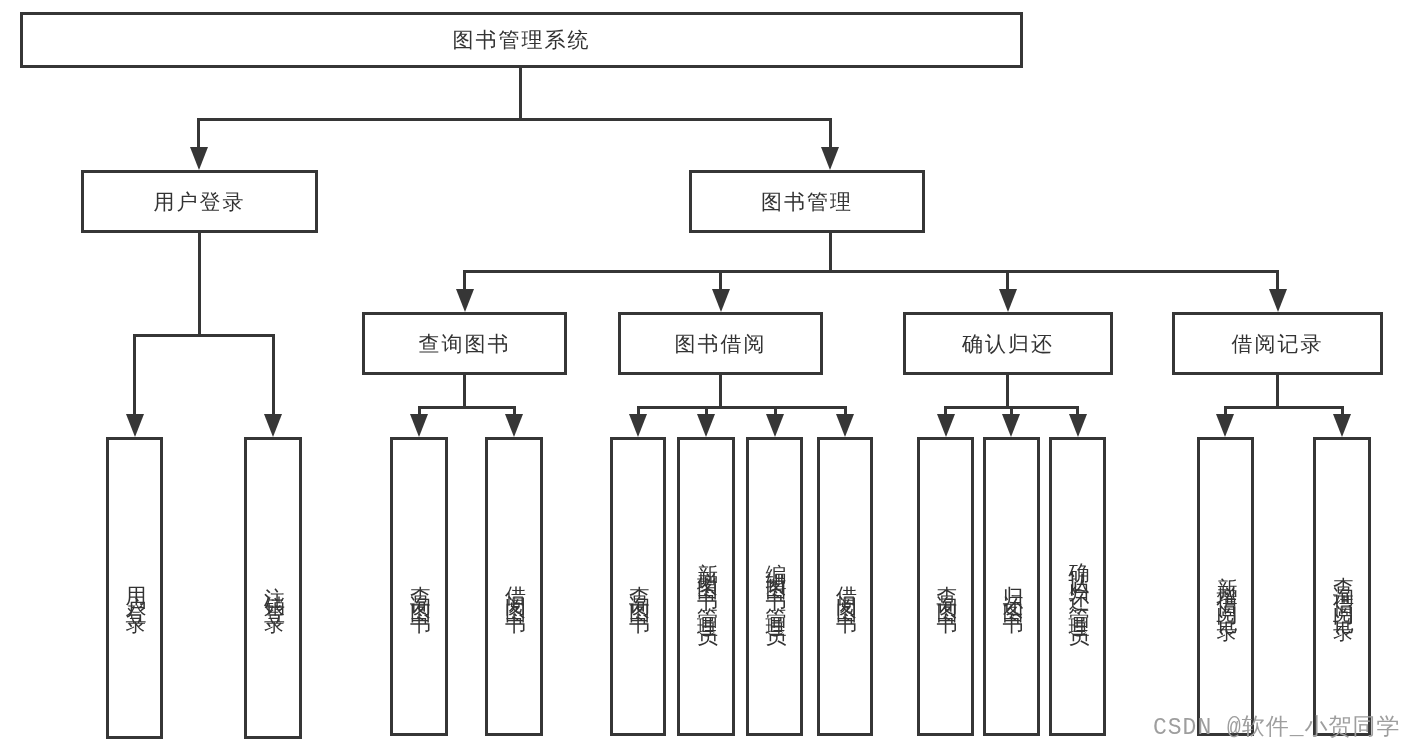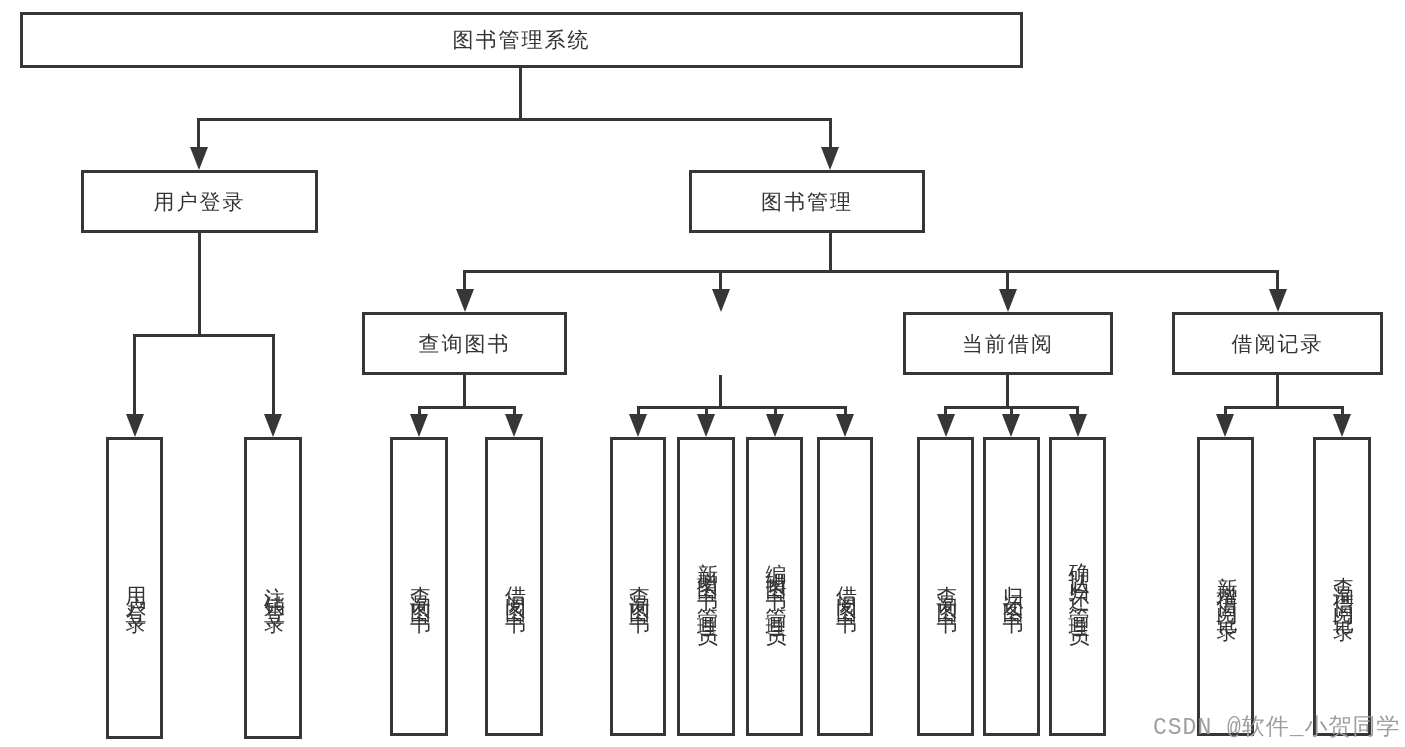--- a/index.html
+++ b/index.html
@@ -95,22 +95,25 @@
   <div class="line" style="left:719px; top:270px; width:3px; height:21px;"></div>
   <div class="arrow" style="left:712px; top:289px;"></div>
   <div class="line" style="left:1006px; top:270px; width:3px; height:21px;"></div>
   <div class="arrow" style="left:999px; top:289px;"></div>
   <div class="line" style="left:1276px; top:270px; width:3px; height:21px;"></div>
   <div class="arrow" style="left:1269px; top:289px;"></div>
 
   <div class="box" style="left:362px; top:312px; width:205px; height:63px;">
     <span class="hlabel">查询图书</span>
   </div>
+  <div class="box" style="left:618px; top:312px; width:205px; height:63px;">
+    <span class="hlabel">图书借阅</span>
+  </div>
   <div class="box" style="left:903px; top:312px; width:210px; height:63px;">
-    <span class="hlabel">当前借阅</span>
+    <span class="hlabel">确认归还</span>
   </div>
   <div class="box" style="left:1172px; top:312px; width:211px; height:63px;">
     <span class="hlabel">借阅记录</span>
   </div>
 
   <div class="line" style="left:463px; top:375px; width:3px; height:33px;"></div>
   <div class="line" style="left:418px; top:406px; width:98px; height:3px;"></div>
   <div class="line" style="left:418px; top:406px; width:3px; height:10px;"></div>
   <div class="arrow" style="left:410px; top:414px;"></div>
   <div class="line" style="left:513px; top:406px; width:3px; height:10px;"></div>

